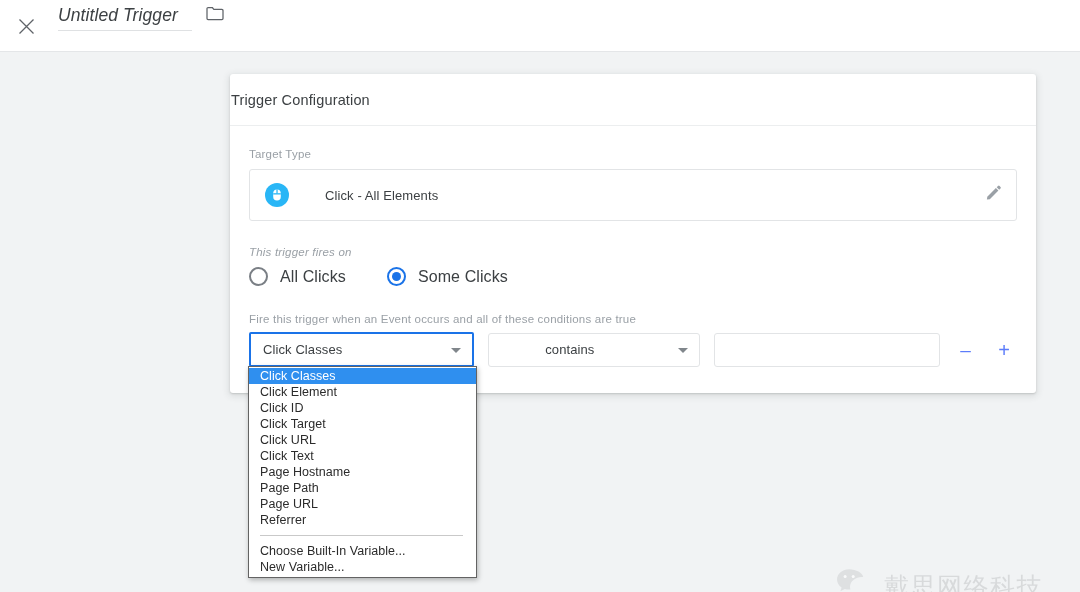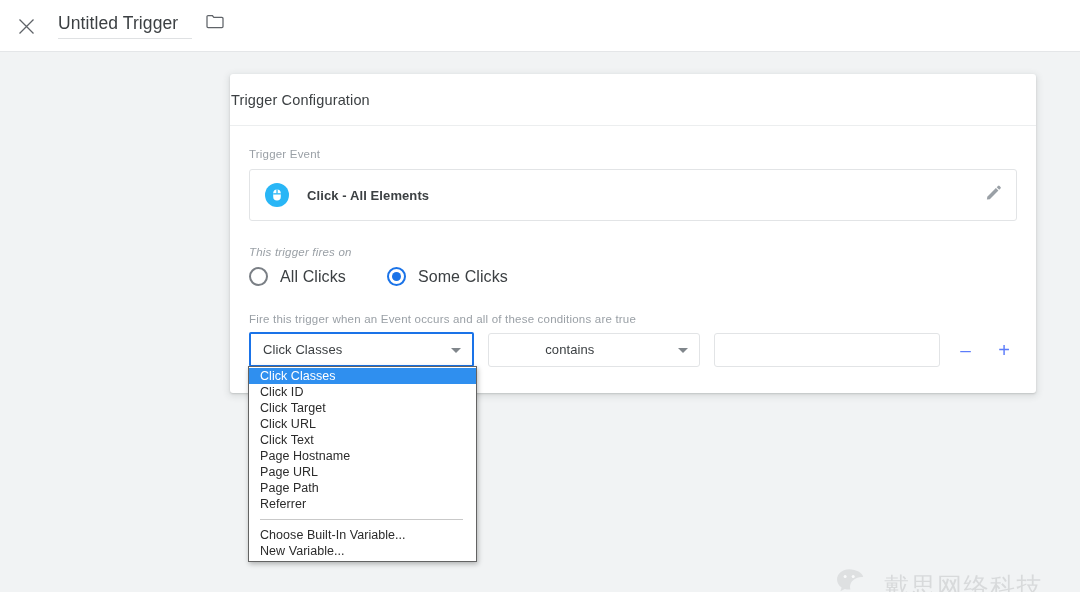--- a/index.html
+++ b/index.html
@@ -29,23 +29,24 @@
   .close-btn {
     position: absolute;
     left: 12px; top: 12px;
     width: 28px; height: 28px;
     display: flex; align-items: center; justify-content: center;
     cursor: pointer;
   }
   .close-btn svg { display: block; }
   .title-wrap {
     position: absolute;
-    left: 58px; top: 12px;
-    display: flex;
-    align-items: center;
+    left: 58px; top: 4px;
+    display: flex;
+    align-items: center;
+    font-style: italic;
   }
   .trigger-title {
     font-size: 17.5px;
     color: #3c4043;
     letter-spacing: .1px;
     padding: 0 4px 4px 0;
     border-bottom: 1px solid #dfe1e3;
     min-width: 130px;
     line-height: 22px;
     outline: none;
@@ -103,23 +104,23 @@
     position: relative;
     background: #fff;
   }
   .tt-icon {
     margin-left: 14px;
     width: 26px; height: 26px;
     flex: 0 0 26px;
     display: block;
   }
   .tt-label {
-    margin-left: 17px;
+    margin-left: 35px;
     font-size: 13px;
-    font-weight: bold;
+    font-weight: normal;
     color: #3c4043;
     letter-spacing: .1px;
   }
   .tt-edit {
     position: absolute;
     right: 14px;
     top: 50%;
     transform: translateY(-50%);
     cursor: pointer;
     display: block;
@@ -320,21 +321,21 @@
 </div>
 
 <div class="card">
 
   <div class="card-header">
     <span class="card-header-title">Trigger Configuration</span>
   </div>
 
   <div class="card-body">
 
-    <div class="field-label">Trigger Event</div>
+    <div class="field-label">Target Type</div>
 
     <div class="trigger-type-box">
       <span class="tt-icon">
         <svg width="26" height="26" viewBox="0 0 26 26">
           <circle cx="13" cy="13" r="12" fill="#29b6f6"></circle>
           <path d="M9.2 11.2 a3.8 3.8 0 0 1 3.8-3.8 a3.8 3.8 0 0 1 3.8 3.8 v3.6 a3.8 3.8 0 0 1 -3.8 3.8 a3.8 3.8 0 0 1 -3.8 -3.8 Z" fill="#ffffff"></path>
           <rect x="9.2" y="11.2" width="7.6" height="1.3" fill="#29b6f6"></rect>
           <rect x="12.4" y="7.4" width="1.25" height="4.2" fill="#29b6f6"></rect>
         </svg>
       </span>
@@ -379,27 +380,28 @@
       <div class="icon-btn minus">–</div>
 
       <div class="icon-btn plus">+</div>
     </div>
 
   </div>
 </div>
 
 <div class="dropdown">
   <div class="dd-item selected">Click Classes</div>
+  <div class="dd-item">Click Element</div>
   <div class="dd-item">Click ID</div>
   <div class="dd-item">Click Target</div>
   <div class="dd-item">Click URL</div>
   <div class="dd-item">Click Text</div>
   <div class="dd-item">Page Hostname</div>
+  <div class="dd-item">Page Path</div>
   <div class="dd-item">Page URL</div>
-  <div class="dd-item">Page Path</div>
   <div class="dd-item">Referrer</div>
   <div class="dd-sep-wrap">
     <div class="dd-sep"></div>
   </div>
   <div class="dd-item">Choose Built-In Variable...</div>
   <div class="dd-item">New Variable...</div>
 </div>
 
 <div class="watermark">
   <span>

